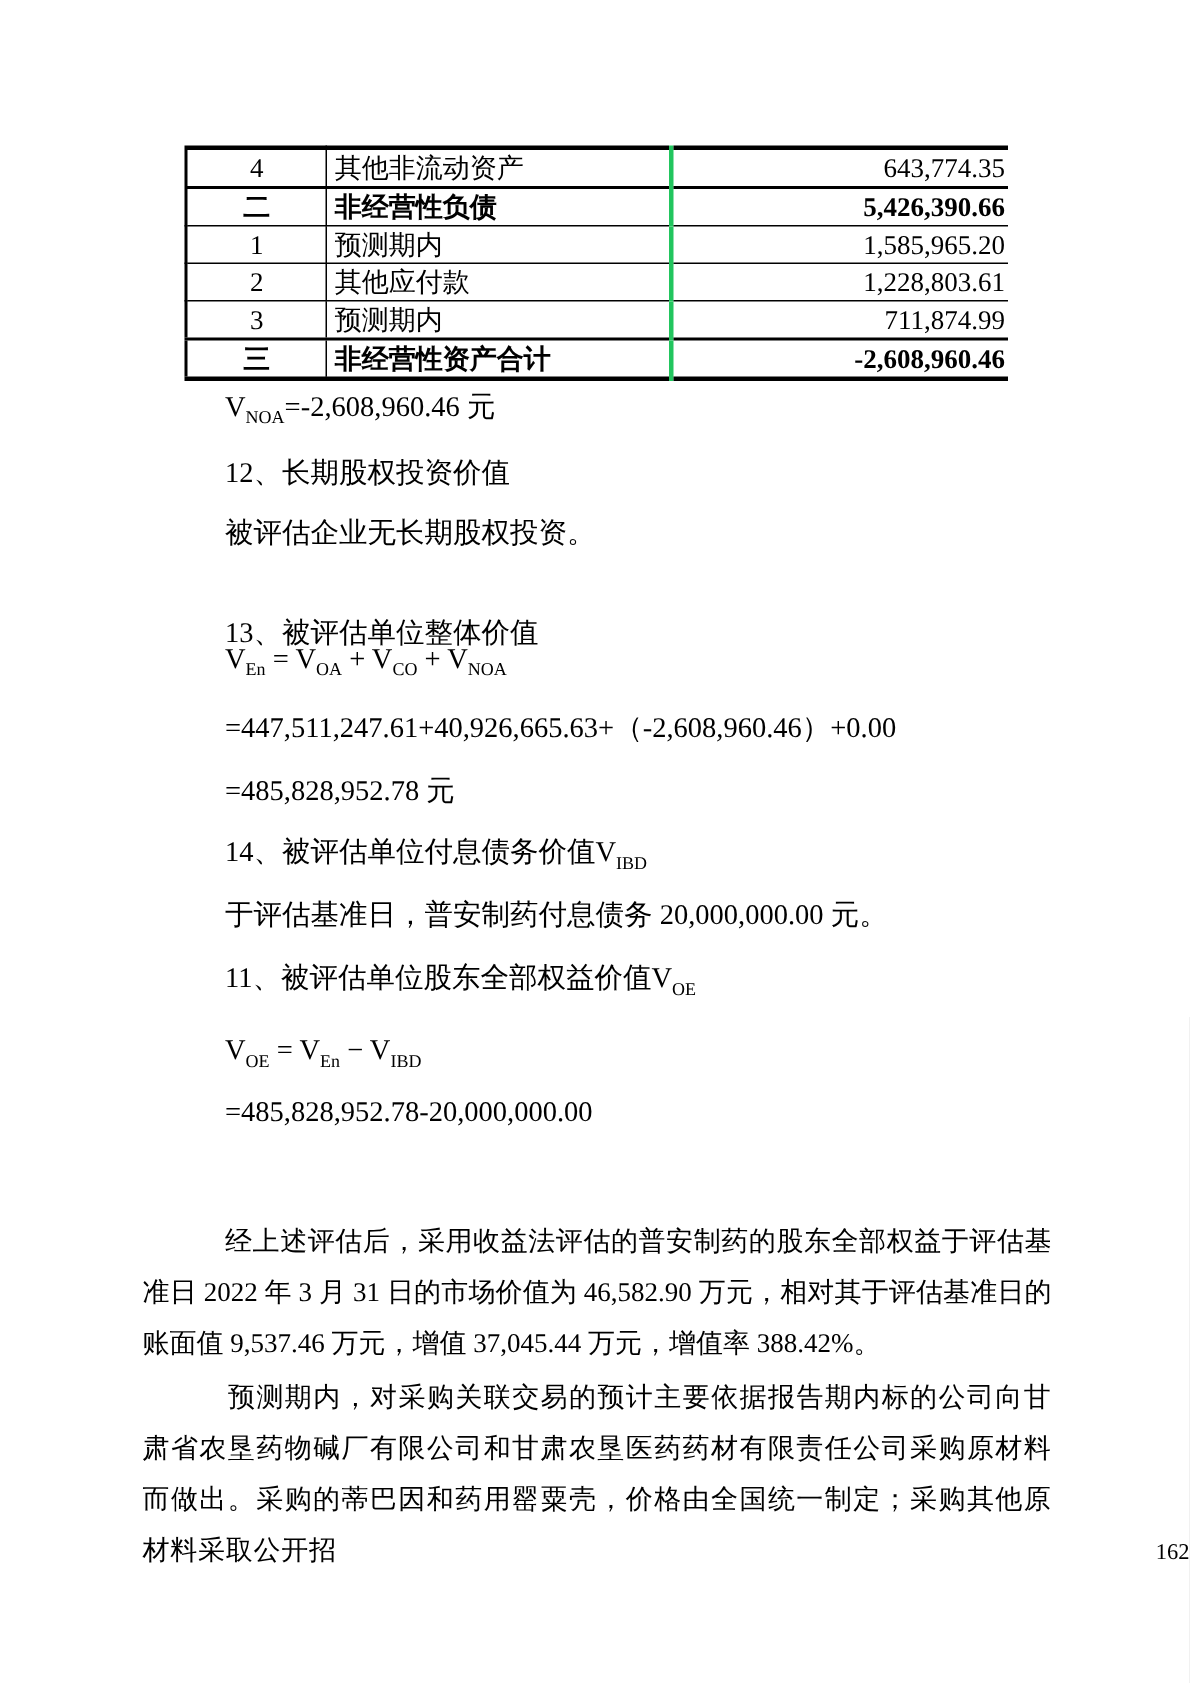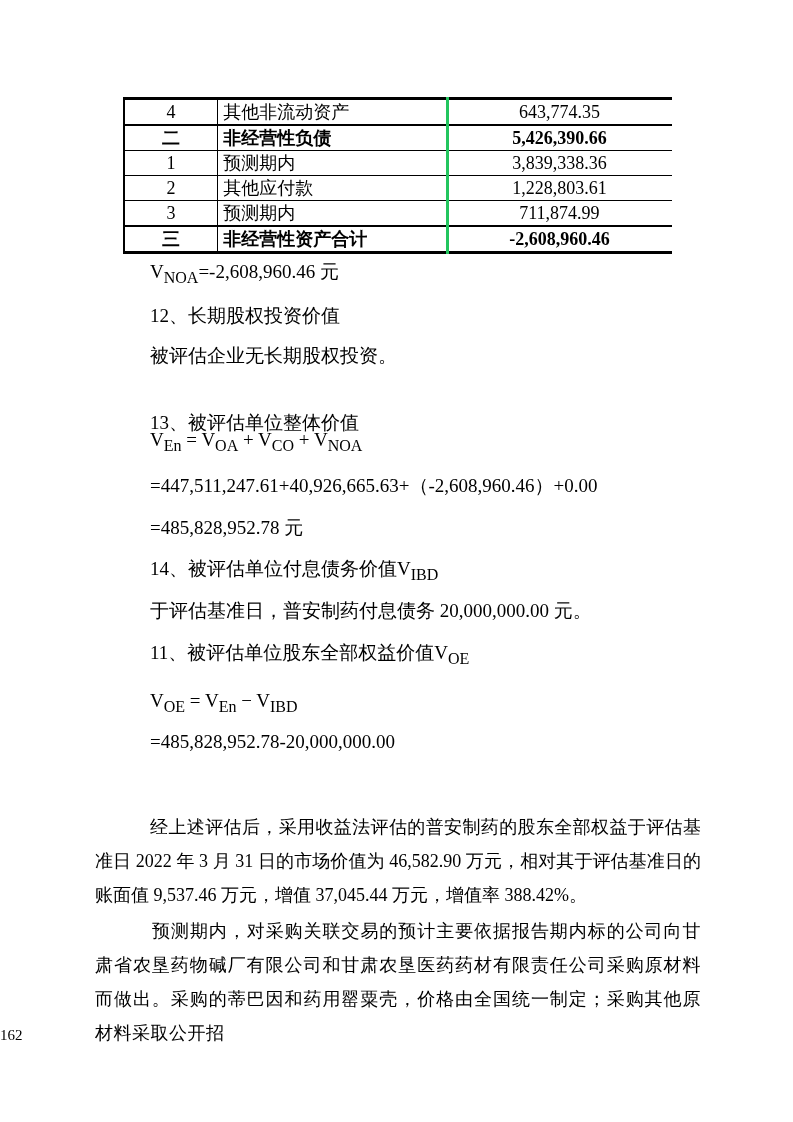--- a/index.html
+++ b/index.html
@@ -25,43 +25,43 @@
   table.noa-table td {
     border-bottom:1px solid #000;
     height:24px;
     line-height:24px;
     vertical-align:middle;
     white-space:nowrap;
   }
   table.noa-table tr.bold td { border-top:2px solid #000; font-weight:bold; }
   table.noa-table td.c0 { width:94px;  text-align:center; border-right:1px solid #000; }
   table.noa-table td.c1 { width:230px; text-align:left;  border-right:3px solid #22c55e; padding-left:5px; }
-  table.noa-table td.c2 { width:225px; text-align:center; padding-right:2px; }
+  table.noa-table td.c2 { width:225px; text-align:right; padding-right:2px; }
   
   .line {
     position:absolute; left:150px;
     font-size:19px; line-height:22px;
     white-space:nowrap;
   }
   .line sub {
-    font-size:16px;
+    font-size:12px;
     line-height:0;
     vertical-align:-5px;
     letter-spacing:0;
   }
   .para {
     position:absolute; left:95px; width:606px;
     font-size:18px; line-height:34px;
     text-align:justify;
   }
   .para-summary { text-indent:55px; }
   .para-forecast { text-indent:57px; font-weight:normal; letter-spacing:0.5px; }
   .page-number {
     position:absolute; left:0; top:1027px; width:100%;
-    text-align:left; font-size:15px;
+    text-align:right; font-size:15px;
   }
 </style>
 </head>
 <body>
 
 <div class="page">
 
   <table class="noa-table">
     <tbody>
         <tr>
@@ -70,21 +70,21 @@
           <td class="c2">643,774.35</td>
         </tr>
         <tr class="bold">
           <td class="c0">二</td>
           <td class="c1">非经营性负债</td>
           <td class="c2">5,426,390.66</td>
         </tr>
         <tr>
           <td class="c0">1</td>
           <td class="c1">预测期内</td>
-          <td class="c2">3,839,338.36</td>
+          <td class="c2">1,585,965.20</td>
         </tr>
         <tr>
           <td class="c0">2</td>
           <td class="c1">其他应付款</td>
           <td class="c2">1,228,803.61</td>
         </tr>
         <tr>
           <td class="c0">3</td>
           <td class="c1">预测期内</td>
           <td class="c2">711,874.99</td>

